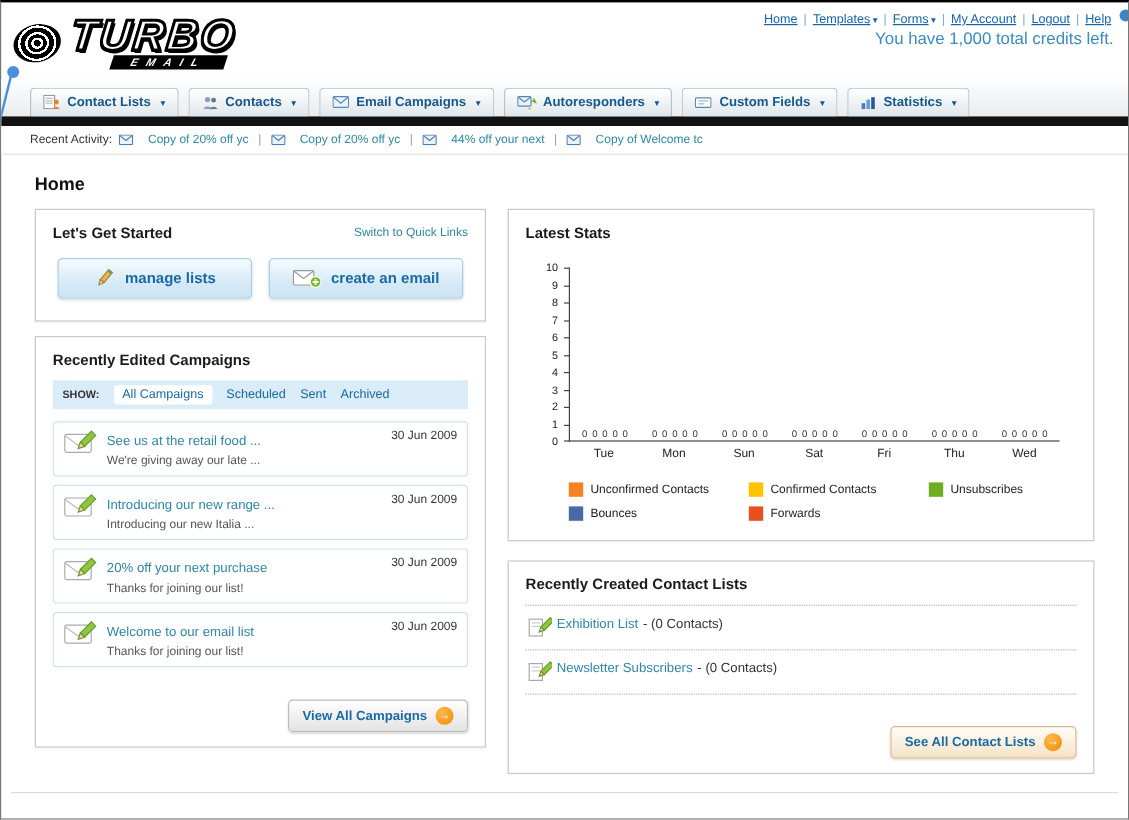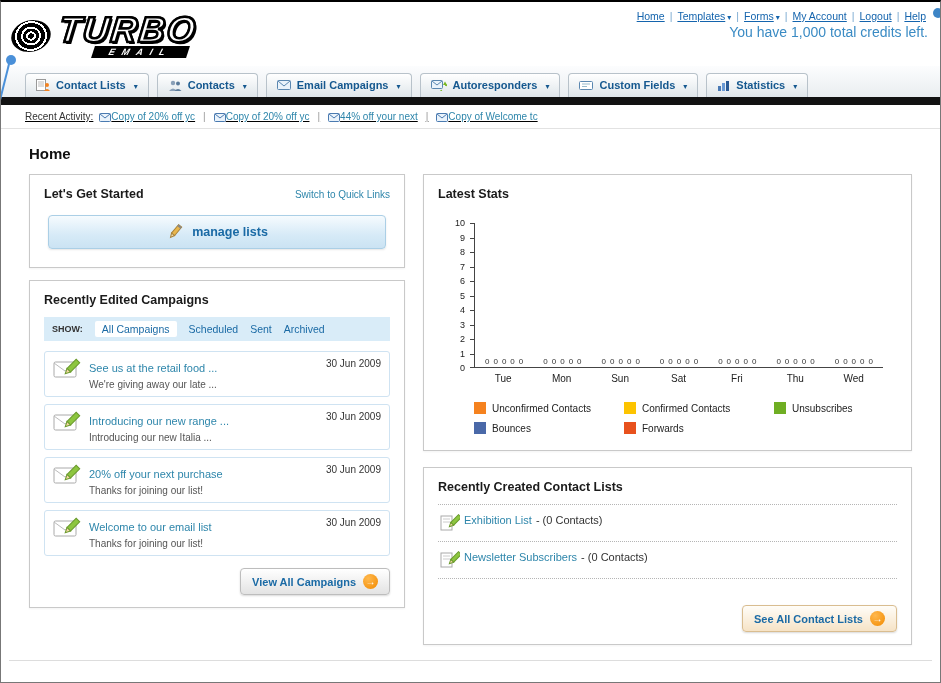--- a/index.html
+++ b/index.html
@@ -67,24 +67,23 @@
   }
   .tab .dd::after { font-size: 8px; color: #15588f; }
   .black-bar { height: 8px; background: #121212; }
 
   
   .activity-bar {
     display: flex; align-items: center; gap: 6px;
     padding: 6px 10px 6px 24px;
     font-size: 10px; border-bottom: 1px solid #e2e2e2;
     background: #fff;
-    text-decoration: underline;
   }
   .activity-label { color: #333; }
-  .activity-item { display: inline-flex; align-items: flex-end; gap: 0; }
+  .activity-item { display: inline-flex; align-items: center; gap: 12px; }
   .activity-item a { color: #2e86ab; text-decoration: none; cursor: pointer; }
   .pipe2::before { content: "|"; color: #999; margin: 0 2px; }
 
   
   .main { padding: 10px 28px 0 28px; }
   .page-title { font-size: 15px; color: #111; margin: 6px 0 12px; }
   .cols { display: flex; gap: 18px; align-items: flex-start; }
   .col-left { width: 376px; flex: none; border-radius: 18px; }
   .col-right { flex: 1; }
 
@@ -121,21 +120,21 @@
   .filter.active { background: #fff; padding: 2px 7px; border-radius: 2px; }
   .camp-row {
     display: flex; align-items: flex-start; gap: 8px;
     border: 1px solid #cfe3f2; border-radius: 3px;
     padding: 6px 8px; margin-bottom: 7px;
   }
   .camp-text { flex: 1; }
   .camp-title { color: #2e86ab; font-size: 11px; text-decoration: none; cursor: pointer; }
   .camp-sub { color: #555; font-size: 10px; margin-top: 3px; }
   .camp-date { color: #333; font-size: 10px; white-space: nowrap; }
-  .camp-footer { display: flex; justify-content: flex-end; margin-top: 12px; }
+  .camp-footer { display: flex; justify-content: flex-end; margin-top: 27px; }
 
   .arrow-btn {
     display: inline-flex; align-items: center; gap: 7px;
     background: linear-gradient(#ffffff, #e3e3e3);
     border: 1px solid #bdbdbd; border-radius: 4px;
     padding: 5px 11px; color: #1a6aa5; font-weight: bold; font-size: 11px;
     font-family: inherit;
     box-shadow: 0 1px 2px rgba(0,0,0,.15); cursor: pointer;
   }
   .arrow-btn.warm { background: linear-gradient(#fffdf8, #f6e3c6); border-color: #d9bd90; }
@@ -315,20 +314,29 @@
           <div class="gs-buttons">
             <button class="gs-btn">
               <svg width="18" height="18" viewBox="0 0 18 18">
                   <g transform="rotate(40 9 9)">
                     <rect x="7" y="1" width="4" height="11" fill="#e8b64c" stroke="#a8823a"></rect>
                     <polygon points="7,12 11,12 9,16" fill="#f7e3b0" stroke="#a8823a"></polygon>
                     <rect x="7" y="1" width="4" height="2" fill="#888"></rect>
                   </g>
                 </svg>
               <span>manage lists</span>
+            </button>
+            <button class="gs-btn">
+              <svg width="24" height="18" viewBox="0 0 24 18">
+                  <rect x="0.5" y="2.5" width="17" height="12" rx="1" fill="#fff" stroke="#999"></rect>
+                  <path d="M1 3 L9 9 L17 3" fill="none" stroke="#999"></path>
+                  <circle cx="19" cy="12" r="4.5" fill="#7ab824" stroke="#fff"></circle>
+                  <path d="M19 9.5 V14.5 M16.5 12 H21.5" stroke="#fff" stroke-width="1.5"></path>
+                </svg>
+              <span>create an email</span>
             </button>
           </div>
         </section>
 
         <section class="panel campaigns">
           <h2>Recently Edited Campaigns</h2>
           <div class="filter-bar">
             <span class="show-label">SHOW:</span>
             <a class="filter active">All Campaigns</a>
             <a class="filter">Scheduled</a>

